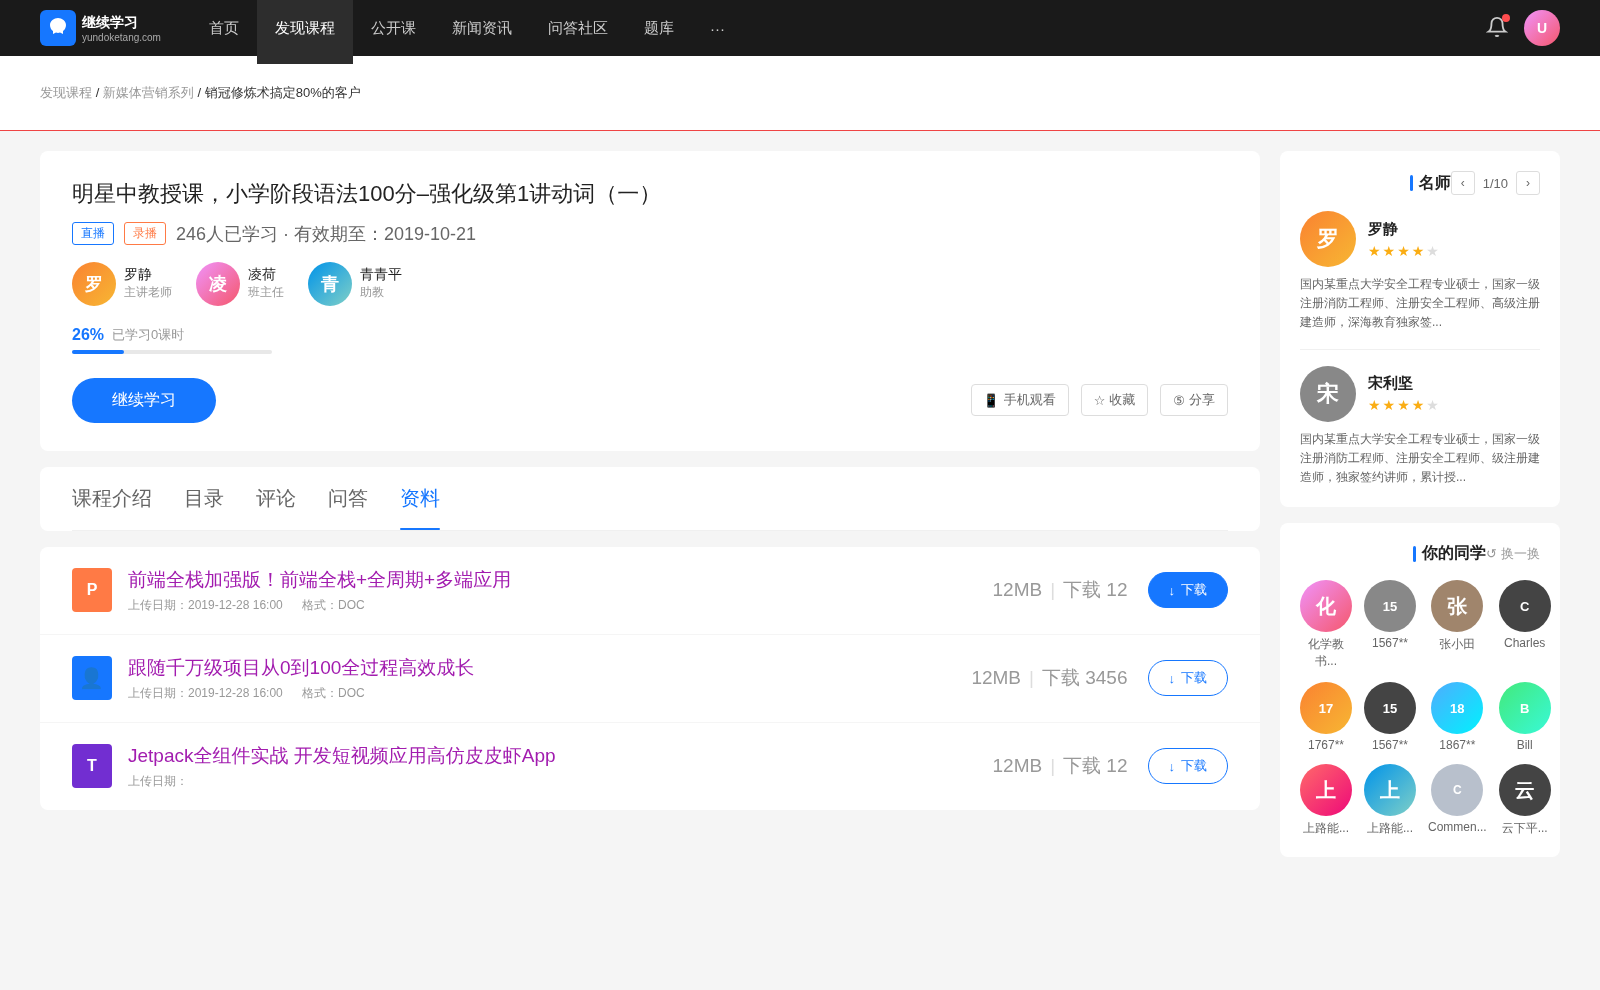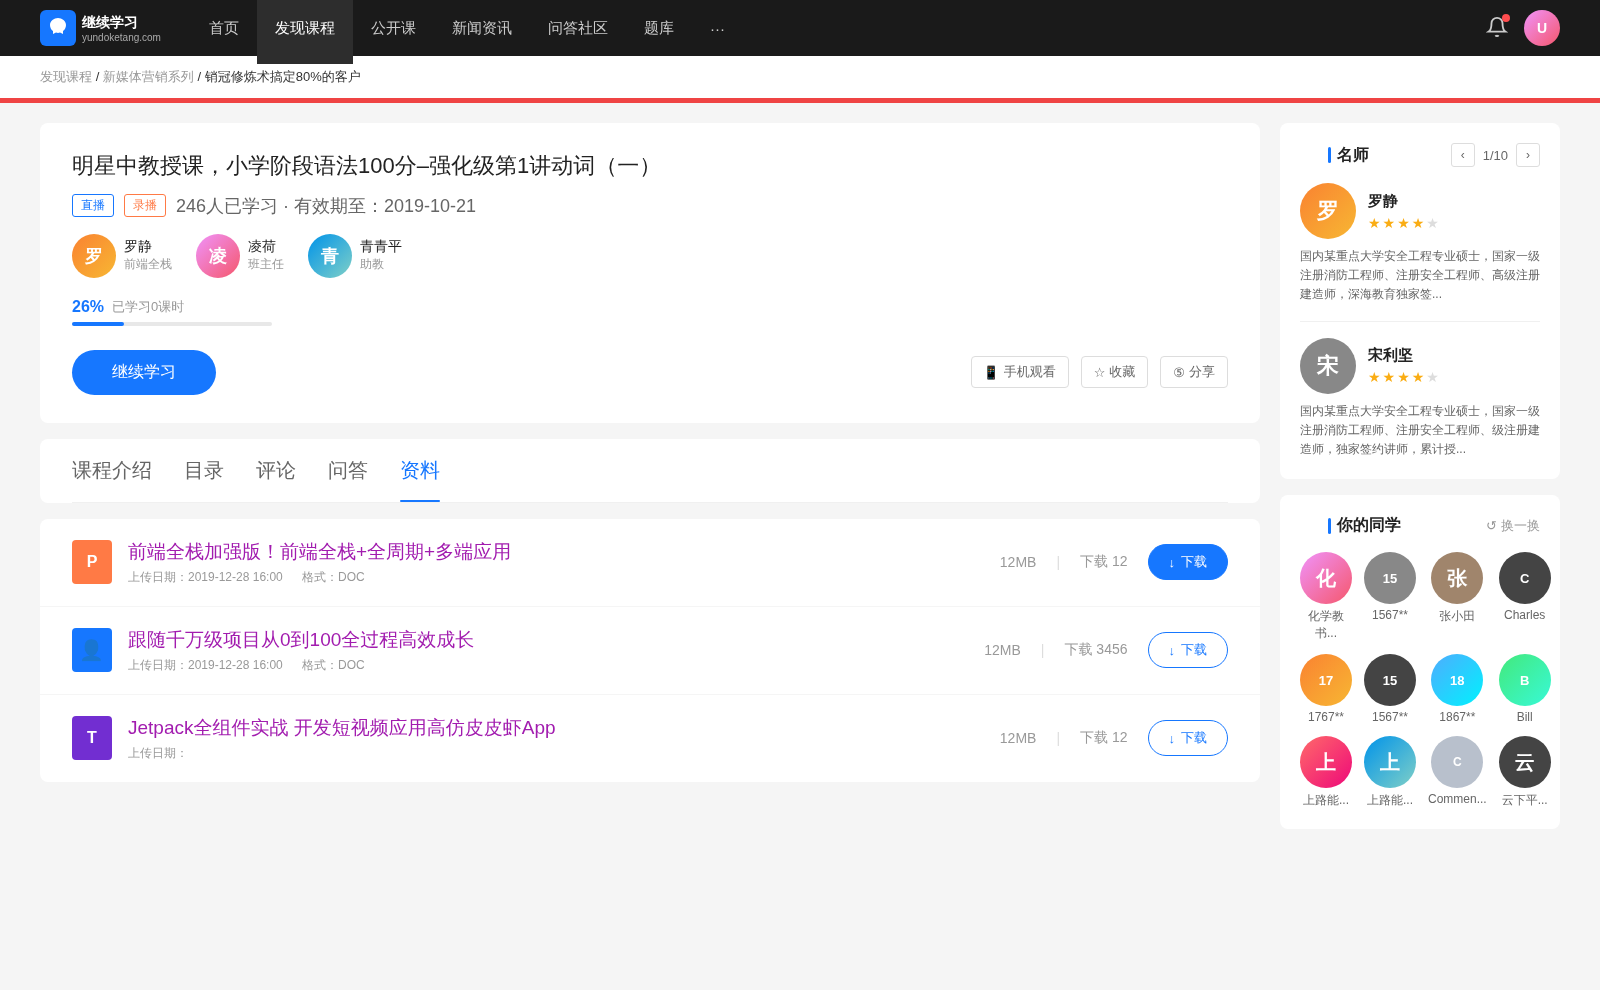--- a/index.html
+++ b/index.html
@@ -12,21 +12,21 @@
     .nav-logo-icon svg { width: 24px; height: 24px; }
     .nav-items { display: flex; align-items: center; flex: 1; }
     .nav-item { color: #ccc; padding: 0 18px; height: 72px; display: flex; align-items: center; font-size: 15px; cursor: pointer; position: relative; text-align: right; }
     .nav-item.active { color: #fff; background: #2d2d2d; }
     .nav-right { display: flex; align-items: center; gap: 16px; margin-left: auto; }
     .nav-bell { position: relative; cursor: pointer; }
     .nav-bell-dot { position: absolute; top: -2px; right: -2px; width: 8px; height: 8px; background: #ff4d4f; border-radius: 50%; }
     .nav-avatar { width: 36px; height: 36px; border-radius: 50%; background: #888; overflow: hidden; cursor: pointer; }
 
     
-    .breadcrumb { background: #fff; padding: 12px 40px; font-size: 13px; color: #999; border-bottom: 5px solid #ef4444; }
+    .breadcrumb { background: #fff; padding: 28px 40px; font-size: 13px; color: #999; border-bottom: 1px solid #ef4444; }
     .breadcrumb a { color: #999; text-decoration: none; }
     .breadcrumb span { color: #333; }
 
     
     .main-layout { display: flex; gap: 20px; padding: 20px 40px; max-width: 1600px; margin: 0 auto; }
     .main-content { flex: 1; min-width: 0; }
     .sidebar { width: 280px; flex-shrink: 0; }
 
     
     .course-card { background: #fff; border-radius: 8px; padding: 28px 32px; margin-bottom: 16px; }
@@ -64,28 +64,28 @@
     .file-list { background: #fff; border-radius: 8px; }
     .file-item { display: flex; align-items: center; padding: 20px 32px; border-bottom: 1px solid #f5f5f5; }
     .file-item:last-child { border-bottom: none; }
     .file-icon { width: 40px; height: 44px; border-radius: 4px; display: flex; align-items: center; justify-content: center; color: #fff; font-size: 16px; font-weight: 700; margin-right: 16px; flex-shrink: 0; }
     .file-icon.orange { background: #ff7a45; }
     .file-icon.blue { background: #1677ff; }
     .file-icon.purple { background: #722ed1; }
     .file-info { flex: 1; min-width: 0; }
     .file-name { font-size: 19px; color: #a21caf; margin-bottom: 4px; font-weight: 500; }
     .file-meta { font-size: 12px; color: #999; }
-    .file-stats { display: flex; align-items: center; gap: 20px; color: #999; font-size: 14px; margin-right: 20px; white-space: nowrap; }
+    .file-stats { display: flex; align-items: center; gap: 8px; color: #999; font-size: 19px; margin-right: 20px; white-space: nowrap; }
     .file-divider { color: #ddd; }
     .btn-download { display: flex; align-items: center; gap: 6px; padding: 8px 20px; border: 1px solid #1677ff; border-radius: 20px; color: #1677ff; font-size: 13px; cursor: pointer; background: #fff; white-space: nowrap; }
     .btn-download.filled { background: #1677ff; color: #fff; }
 
     
     .sidebar-card { background: #fff; border-radius: 8px; margin-bottom: 16px; padding: 20px; }
-    .sidebar-header { display: flex; align-items: center; justify-content: space-between; margin-bottom: 16px; margin-left: 28px; }
+    .sidebar-header { display: flex; align-items: center; justify-content: flex-end; margin-bottom: 16px; }
     .sidebar-title { font-size: 16px; font-weight: 600; color: #222; display: flex; align-items: center; gap: 6px; }
     .sidebar-title::before { content: ''; display: inline-block; width: 3px; height: 16px; background: #1677ff; border-radius: 2px; }
     .sidebar-nav { display: flex; align-items: center; gap: 8px; }
     .sidebar-nav-btn { width: 24px; height: 24px; border: 1px solid #ddd; border-radius: 3px; display: flex; align-items: center; justify-content: center; cursor: pointer; font-size: 12px; color: #666; }
     .sidebar-page { font-size: 13px; color: #666; }
 
     
     .teacher-card-sidebar { margin-bottom: 16px; padding-bottom: 16px; border-bottom: 1px solid #f0f0f0; }
     .teacher-card-sidebar:last-child { border-bottom: none; margin-bottom: 0; padding-bottom: 0; }
     .teacher-card-header { display: flex; align-items: center; gap: 12px; margin-bottom: 8px; }
@@ -166,21 +166,21 @@
       <div class="course-meta">
         <span class="badge badge-live">直播</span>
         <span class="badge badge-record">录播</span>
         <span class="course-meta-text">246人已学习 · 有效期至：2019-10-21</span>
       </div>
       <div class="teachers">
         <div class="teacher-item">
           <div class="teacher-avatar-placeholder av-orange">罗</div>
           <div class="teacher-info">
             <div class="teacher-name">罗静</div>
-            <div class="teacher-role">前端全栈</div>
+            <div class="teacher-role">主讲老师</div>
           </div>
         </div>
         <div class="teacher-item">
           <div class="teacher-avatar-placeholder av-pink">凌</div>
           <div class="teacher-info">
             <div class="teacher-name">凌荷</div>
             <div class="teacher-role">班主任</div>
           </div>
         </div>
         <div class="teacher-item">

